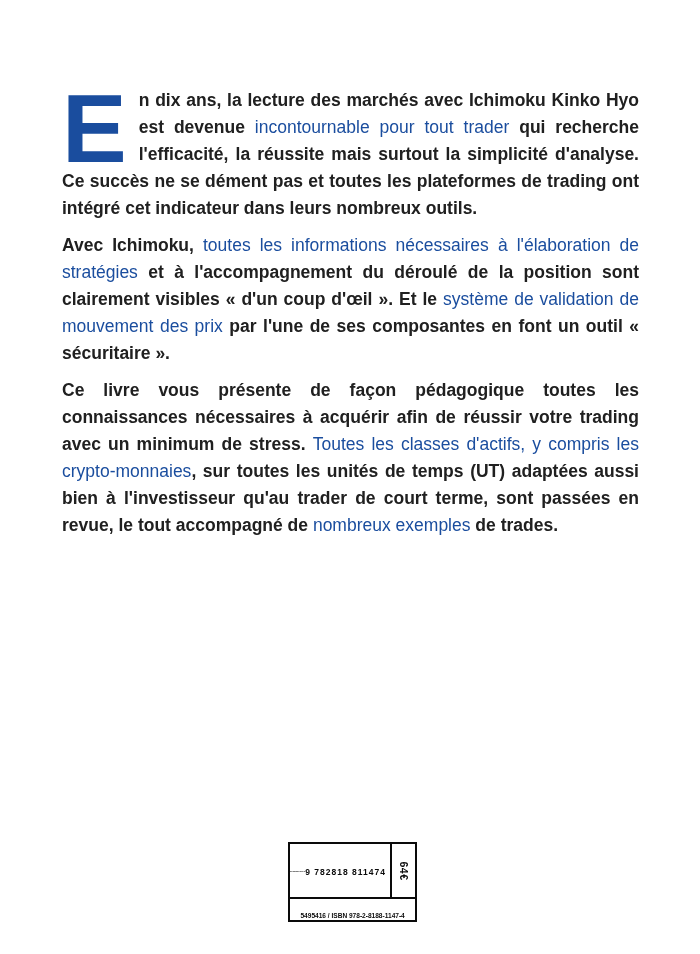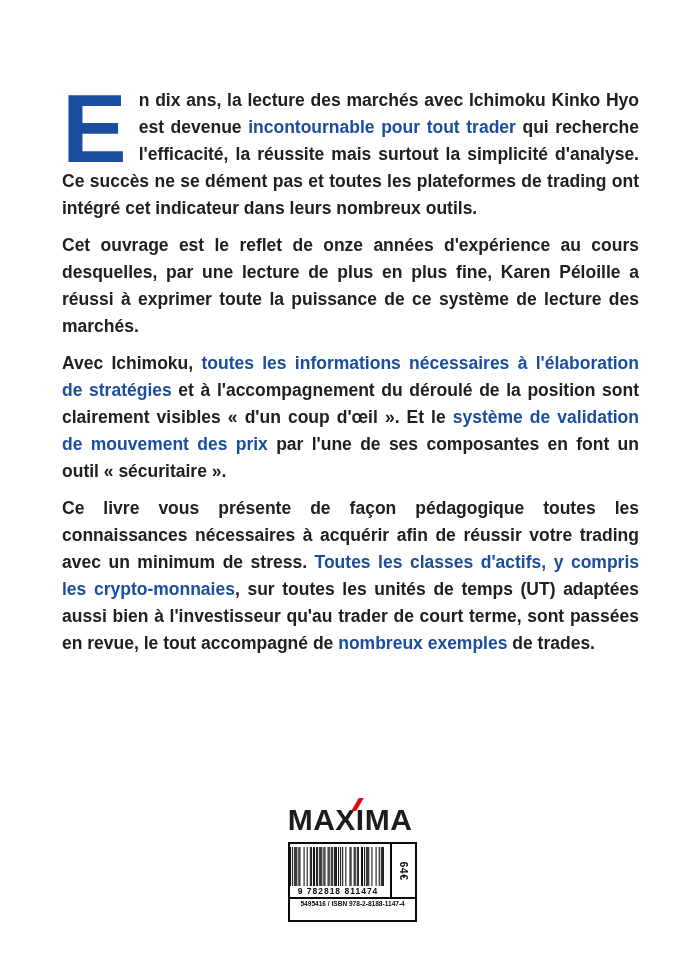--- a/index.html
+++ b/index.html
@@ -21,21 +21,21 @@
   }
   
   .back-text{
     position:absolute;left:62px;top:87px;width:577px;
     font-size:17.5px;line-height:27px;color:var(--ink);
     text-align:justify;
   }
   .back-text p{margin:0 0 10px 0;}
   .run-normal{font-weight:bold;color:var(--ink);}
   .run-bold{font-weight:bold;color:var(--ink);}
-  .run-bluebold{font-weight:bold;color:var(--blue);}
+  .run-bluebold{font-weight:normal;color:var(--blue);}
   .dropcap{
     float:left;
     color:var(--blue);
     font-weight:bold;
     font-size:97px;
     line-height:75px;
     margin:4px 12px 0 0;
   }
   
   .publisher-logo{
@@ -57,58 +57,56 @@
   }
   
   .bc-box{
     position:absolute;left:288px;top:842px;
     width:129px;height:80px;
     border:2px solid #0a0a0a;
     background:#ffffff;
     display:flex;flex-direction:column;
   }
   .bc-row1{flex:1;display:flex;border-bottom:2px solid #0a0a0a;min-height:0;}
-  .bc-barcode{flex:1;display:flex;flex-direction:column;padding:3px 4px 1px 0;min-width:0;}
+  .bc-barcode{flex:1;display:flex;flex-direction:row;padding:3px 4px 1px 0;min-width:0;align-items:center;}
   .bc-bars{flex:1;min-height:0;}
   .bc-bars svg{display:block;width:100%;height:100%;}
   .bc-digits{
     font-size:8.5px;font-weight:bold;color:#0a0a0a;
     text-align:center;letter-spacing:1px;white-space:nowrap;
     background:#ffffff;margin-top:0px;
   }
   .bc-price{width:25px;border-left:2px solid #0a0a0a;position:relative;background:#ffffff;}
   .price-text{
     position:absolute;top:50%;left:50%;
     transform:translate(-50%,-50%) rotate(90deg);
     font-size:10.5px;font-weight:bold;color:#0a0a0a;
     letter-spacing:0.5px;white-space:nowrap;
   }
   .bc-isbn{
-    height:21px;display:flex;align-items:flex-start;justify-content:center;
+    height:21px;display:flex;align-items:flex-end;justify-content:center;
     background:#ffffff;overflow:hidden;
   }
   .isbn-text{
     font-size:8px;font-weight:bold;color:#0a0a0a;
     white-space:nowrap;letter-spacing:0px;
     transform:scaleX(0.82);
   }
 </style>
 </head>
 <body>
 
 <div class="page">
 
   <div class="back-text">
       <p><span class="dropcap">E</span><span class="run-normal">n dix ans, la lecture des marchés avec </span><span class="run-bold">Ichimoku</span><span class="run-normal"> Kinko Hyo est devenue </span><span class="run-bluebold">incontournable pour tout trader</span><span class="run-normal"> qui recherche l'efficacité, la réussite mais surtout la simplicité d'analyse. Ce succès ne se dément pas et toutes les plateformes de trading ont intégré cet indicateur dans leurs nombreux outils.</span></p>
-      <p><span class="run-normal">Cet ouvrage est le reflet de onze années d'expérience au cours desquelles, par une lecture de plus en plus fine, Karen Péloille a réussi à exprimer toute la puissance de ce système de lecture des marchés.</span></p>
       <p><span class="run-normal">Avec Ichimoku, </span><span class="run-bluebold">toutes les informations nécessaires à l'élaboration de stratégies</span><span class="run-normal"> et à l'accompagnement du déroulé de la position sont clairement visibles « d'un coup d'œil ». Et le </span><span class="run-bluebold">système de validation de mouvement des prix</span><span class="run-normal"> par l'une de ses composantes en font un outil « sécuritaire ».</span></p>
       <p><span class="run-normal">Ce livre vous présente de façon pédagogique toutes les connaissances nécessaires à acquérir afin de réussir votre trading avec un minimum de stress. </span><span class="run-bluebold">Toutes les classes d'actifs, y compris les crypto-monnaies</span><span class="run-normal">, sur toutes les unités de temps (UT) adaptées aussi bien à l'investisseur qu'au trader de court terme, sont passées en revue, le tout accompagné de </span><span class="run-bluebold">nombreux exemples</span><span class="run-normal"> de trades.</span></p>
     </div>
 
-  <div class="publisher-logo"><span>MAX</span><span class="logo-i"><span class="logo-accent"></span><span>I</span></span><span>MA</span></div>
 
   <div class="bc-box">
     <div class="bc-row1">
       <div class="bc-barcode">
         <div class="bc-bars">
             <svg viewBox="0 0 92 10" preserveAspectRatio="none">
               <rect x="0" y="0" width="1" height="10" fill="#111111"></rect>
               <rect x="2" y="0" width="1" height="10" fill="#111111"></rect>
               <rect x="4" y="0" width="1" height="10" fill="#111111"></rect>
               <rect x="5" y="0" width="1" height="10" fill="#111111"></rect>

